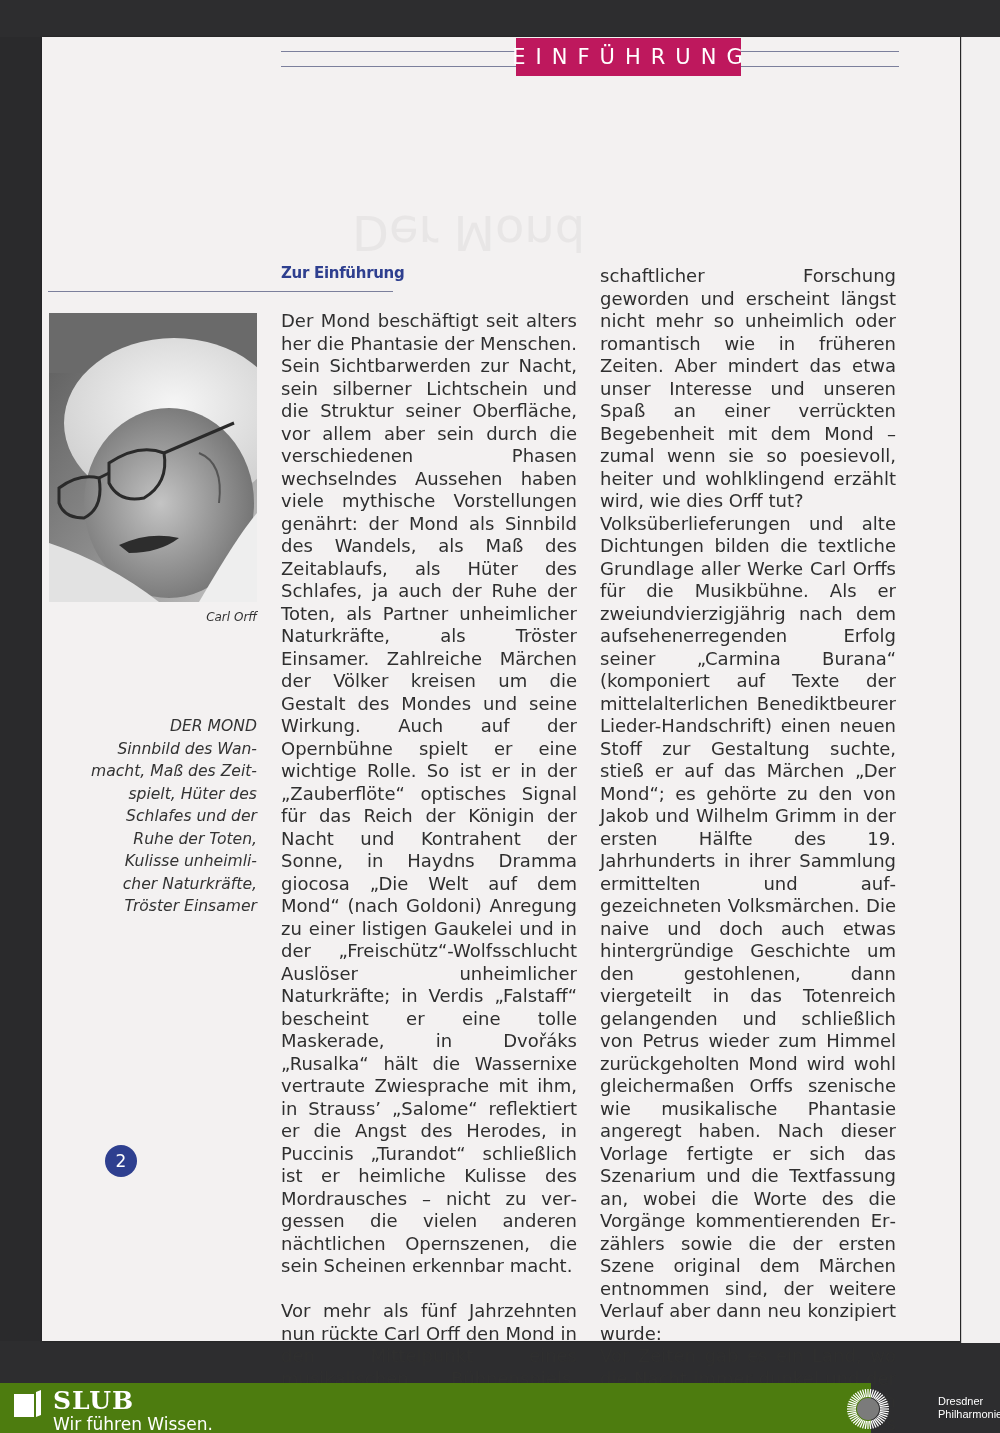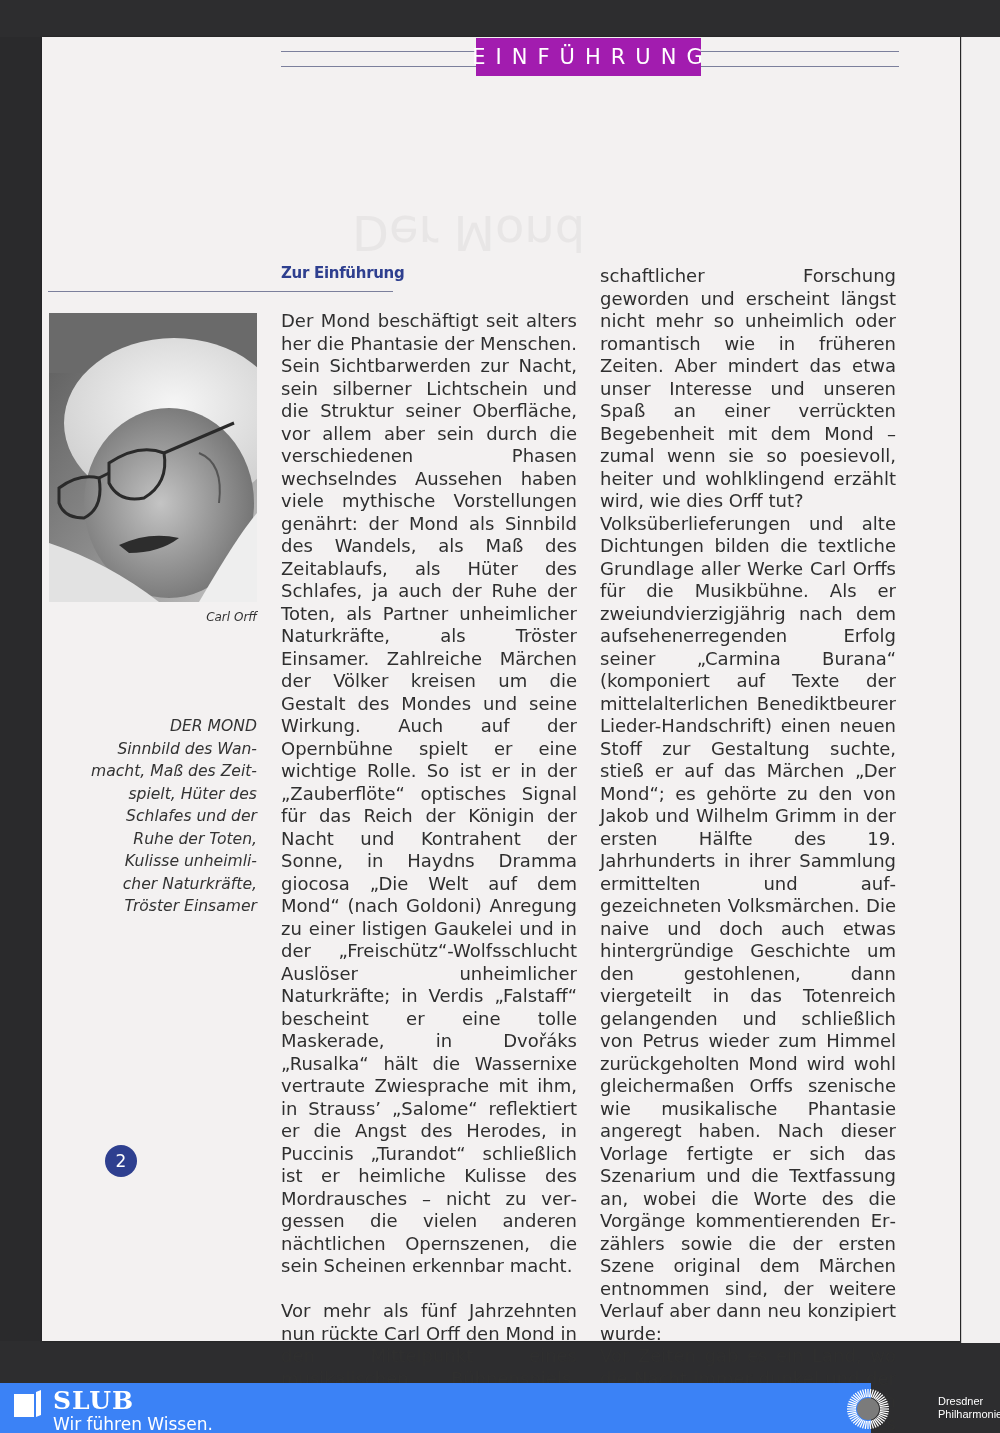--- a/index.html
+++ b/index.html
@@ -63,21 +63,21 @@
   .col .gap { height:22.5px; }
   .col1 { left:281px; top:310px; }
   .col2 { left:600px; top:265px; }
 
   .page-number {
     position:absolute; left:105px; top:1145px; width:32px; height:32px; border-radius:50%;
     color:#fff; font-size:17px; display:flex; align-items:center; justify-content:center;
   }
 
   .footer {
-    position:absolute; left:0; top:1383px; width:871px; height:50px; background:#3b82f6;
+    position:absolute; left:0; top:1383px; width:871px; height:50px; background:#4d7c0f;
   }
   .slub-icon { position:absolute; left:13px; top:7px; width:30px; height:28px; }
   .slub-name {
     position:absolute; left:53px; top:3px; color:#fff; font-size:25px; font-weight:bold;
     font-family:"DejaVu Serif", serif; letter-spacing:1px;
   }
   .slub-tagline {
     position:absolute; left:53px; top:31px; color:#fff; font-size:17px;
     font-family:"DejaVu Sans", sans-serif;
   }
@@ -89,21 +89,21 @@
 </style>
 </head>
 <body>
 
 <div class="bleed-shadow"></div>
 <div class="page"></div>
 <div class="page-right-edge"></div>
 
 <div class="hdr-line1"></div>
 <div class="hdr-line2"></div>
-<div class="section-tab" id="sectionTab" style="background: #a21caf;">EINFÜHRUNG</div>
+<div class="section-tab" id="sectionTab" style="background: #be185d; margin-left: 40px;">EINFÜHRUNG</div>
 
 <div class="ghost-title">Der Mond</div>
 
 <div class="subhead" id="subhead" style="color: rgb(46, 63, 143);">Zur Einführung</div>
 <div class="rule-left"></div>
 
 <div class="photo">
   <svg width="208" height="289" viewBox="0 0 208 289">
     <defs>
       <linearGradient id="bg" x1="0" y1="0" x2="1" y2="1">

